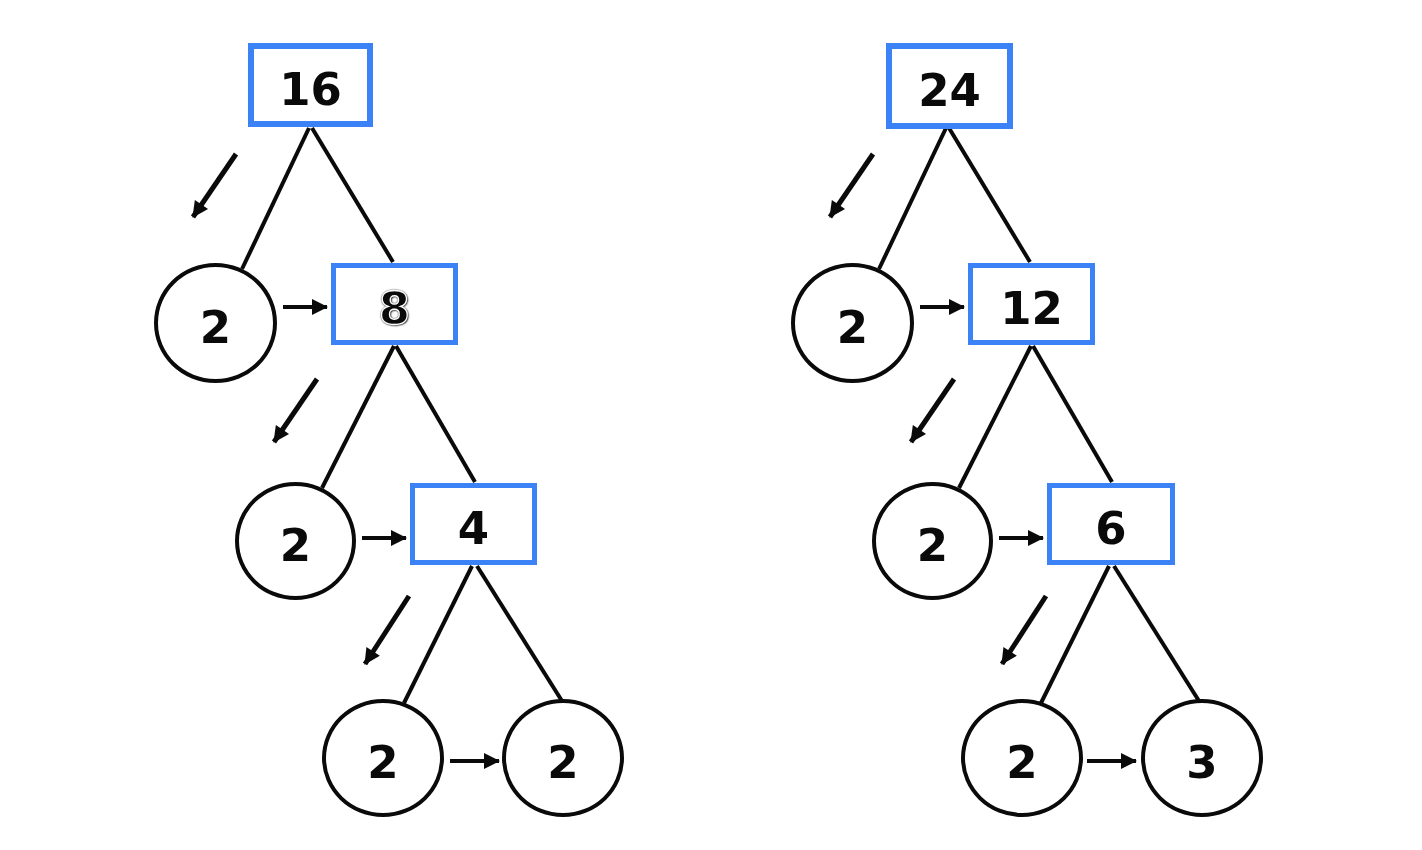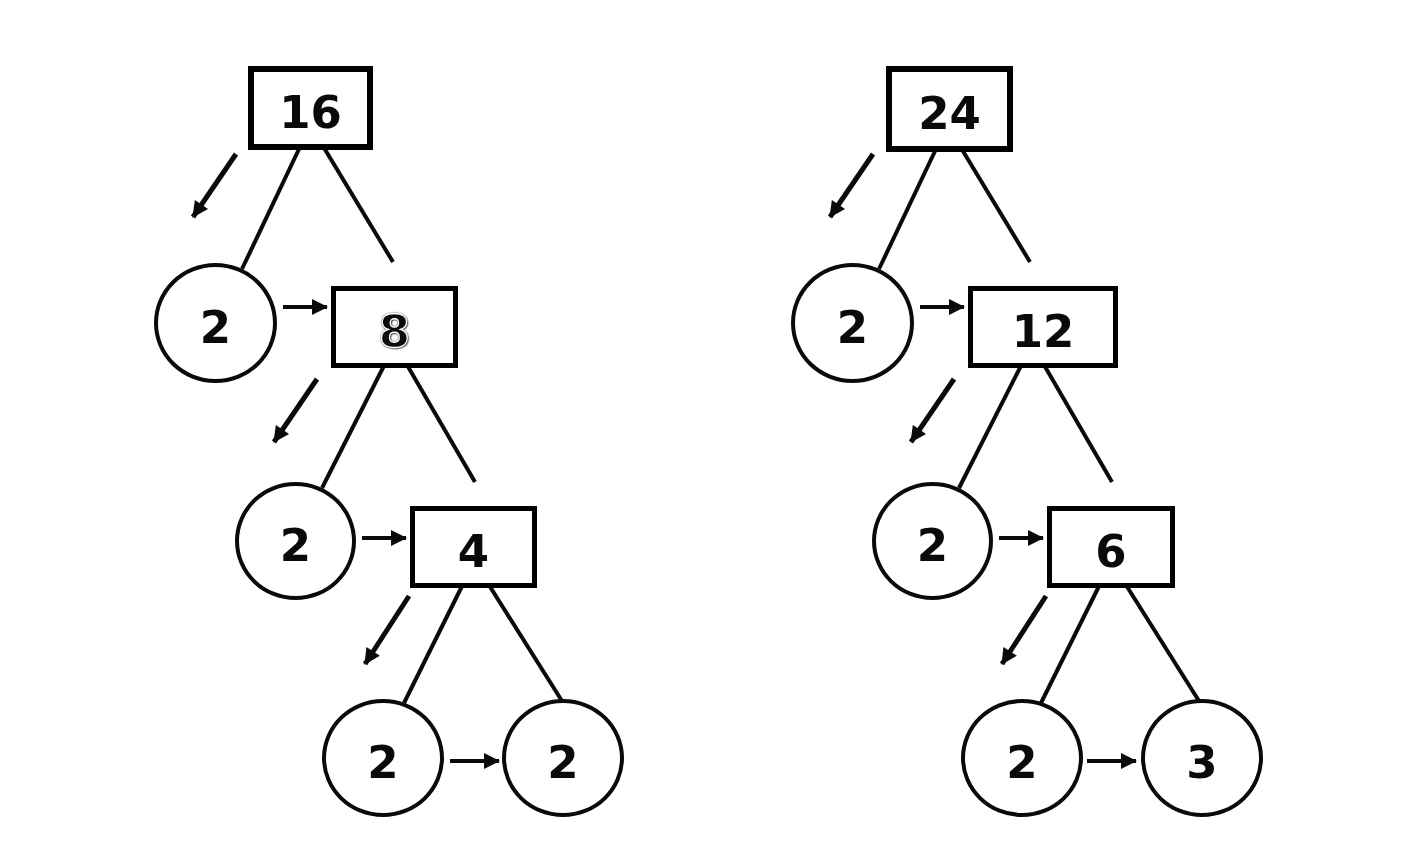--- a/index.html
+++ b/index.html
@@ -24,21 +24,21 @@
     display: flex;
     align-items: center;
     justify-content: center;
     background: #ffffff;
     color: #0a0a0a;
     font-weight: bold;
     font-size: 45px;
     line-height: 1;
   }
   .node span { transform: translateY(4px); }
-  .box    { border: 5px solid #000000; margin-top: 23px; }
+  .box    { border: 5px solid #3b82f6; }
   .rootbox{ border-width: 6px; }
   .circle { border: 4px solid #0a0a0a; border-radius: 50%; }
   
   .etched span {
     -webkit-text-stroke: 1.3px #ffffff;
     text-shadow: 0 0 2px #000, 0 0 2px #000, 1px 1px 2px #000;
   }
 </style>
 </head>
 <body>
@@ -116,21 +116,21 @@
     <span>2</span>
   </div>
 
   <div class="node box rootbox" style="left:886px; top:43px; width:127px; height:86px;">
     <span>24</span>
   </div>
 
   <div class="node circle" style="left:791px; top:263px; width:123px; height:120px;">
     <span>2</span>
   </div>
-  <div class="node box" style="left:968px; top:263px; width:150px; height:82px;">
+  <div class="node box" style="left:968px; top:263px; width:127px; height:82px;">
     <span>12</span>
   </div>
 
   <div class="node circle" style="left:872px; top:482px; width:121px; height:118px;">
     <span>2</span>
   </div>
   <div class="node box" style="left:1047px; top:483px; width:128px; height:82px;">
     <span>6</span>
   </div>
 

